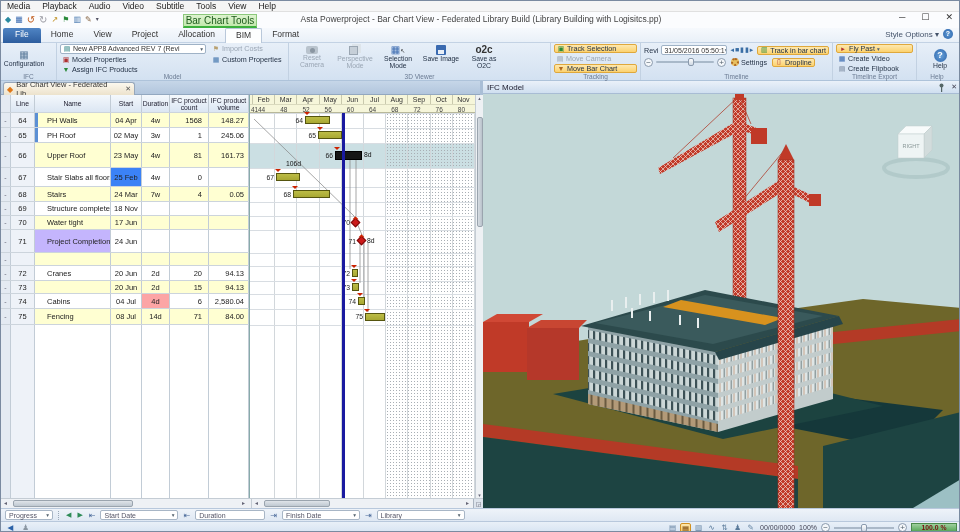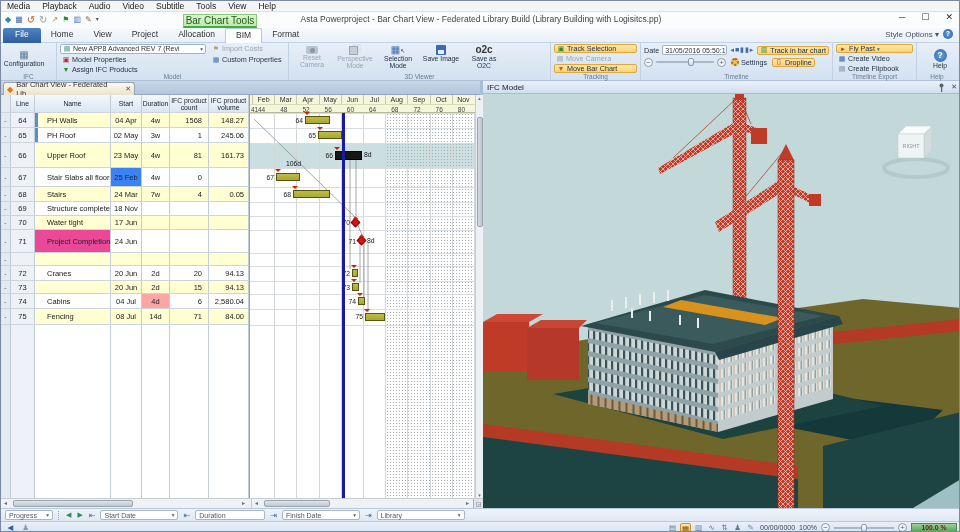--- a/index.html
+++ b/index.html
@@ -271,21 +271,21 @@
         <div class="sbtn hl">
           <span class="si" style="color:#b06820;">▼</span>
           <span>Move Bar Chart</span>
         </div>
       </div>
       <div class="glabel">Tracking</div>
     </div>
 
     <div class="rgroup" style="width:192px">
       <div class="tl-row">
-        <span>Date</span>
+        <span>Revi</span>
         <div class="combo" style="width:74px">
           <span>31/05/2016 05:50:1</span>
             <span class="caret">▾</span>
         </div>
         <span class="transport">◂■▮▮▸</span>
         <div class="sbtn hl">
           <span class="si" style="color:#2a8a3a;">▥</span>
           <span>Track in bar chart</span>
         </div>
       </div>
@@ -414,21 +414,21 @@
             <div class="tcell c-line">70</div>
             <div class="tcell c-name" style="background: rgb(255, 255, 210);">Water tight</div>
             <div class="tcell c-start" style="background: rgb(255, 255, 210);">17 Jun</div>
             <div class="tcell c-dur" style="background: rgb(255, 255, 210);"></div>
             <div class="tcell c-cnt" style="background: rgb(255, 255, 210);"></div>
             <div class="tcell c-vol" style="background: rgb(255, 255, 210);"></div>
           </div>
           <div class="trow" style="height: 23px;">
             <div class="tcell c-mark">-</div>
             <div class="tcell c-line">71</div>
-            <div class="tcell c-name" style="background: #ec4899; text-align: right;">Project Completion</div>
+            <div class="tcell c-name" style="background: #c4b5fd; text-align: right;">Project Completion</div>
             <div class="tcell c-start" style="background: rgb(255, 255, 255);">24 Jun</div>
             <div class="tcell c-dur" style="background: rgb(255, 255, 255);"></div>
             <div class="tcell c-cnt" style="background: rgb(255, 255, 255);"></div>
             <div class="tcell c-vol" style="background: rgb(255, 255, 255);"></div>
           </div>
           <div class="trow" style="height: 13px;">
             <div class="tcell c-mark">-</div>
             <div class="tcell c-line"></div>
             <div class="tcell c-name" style="background: rgb(255, 255, 210);"></div>
             <div class="tcell c-start" style="background: rgb(255, 255, 210);"></div>

